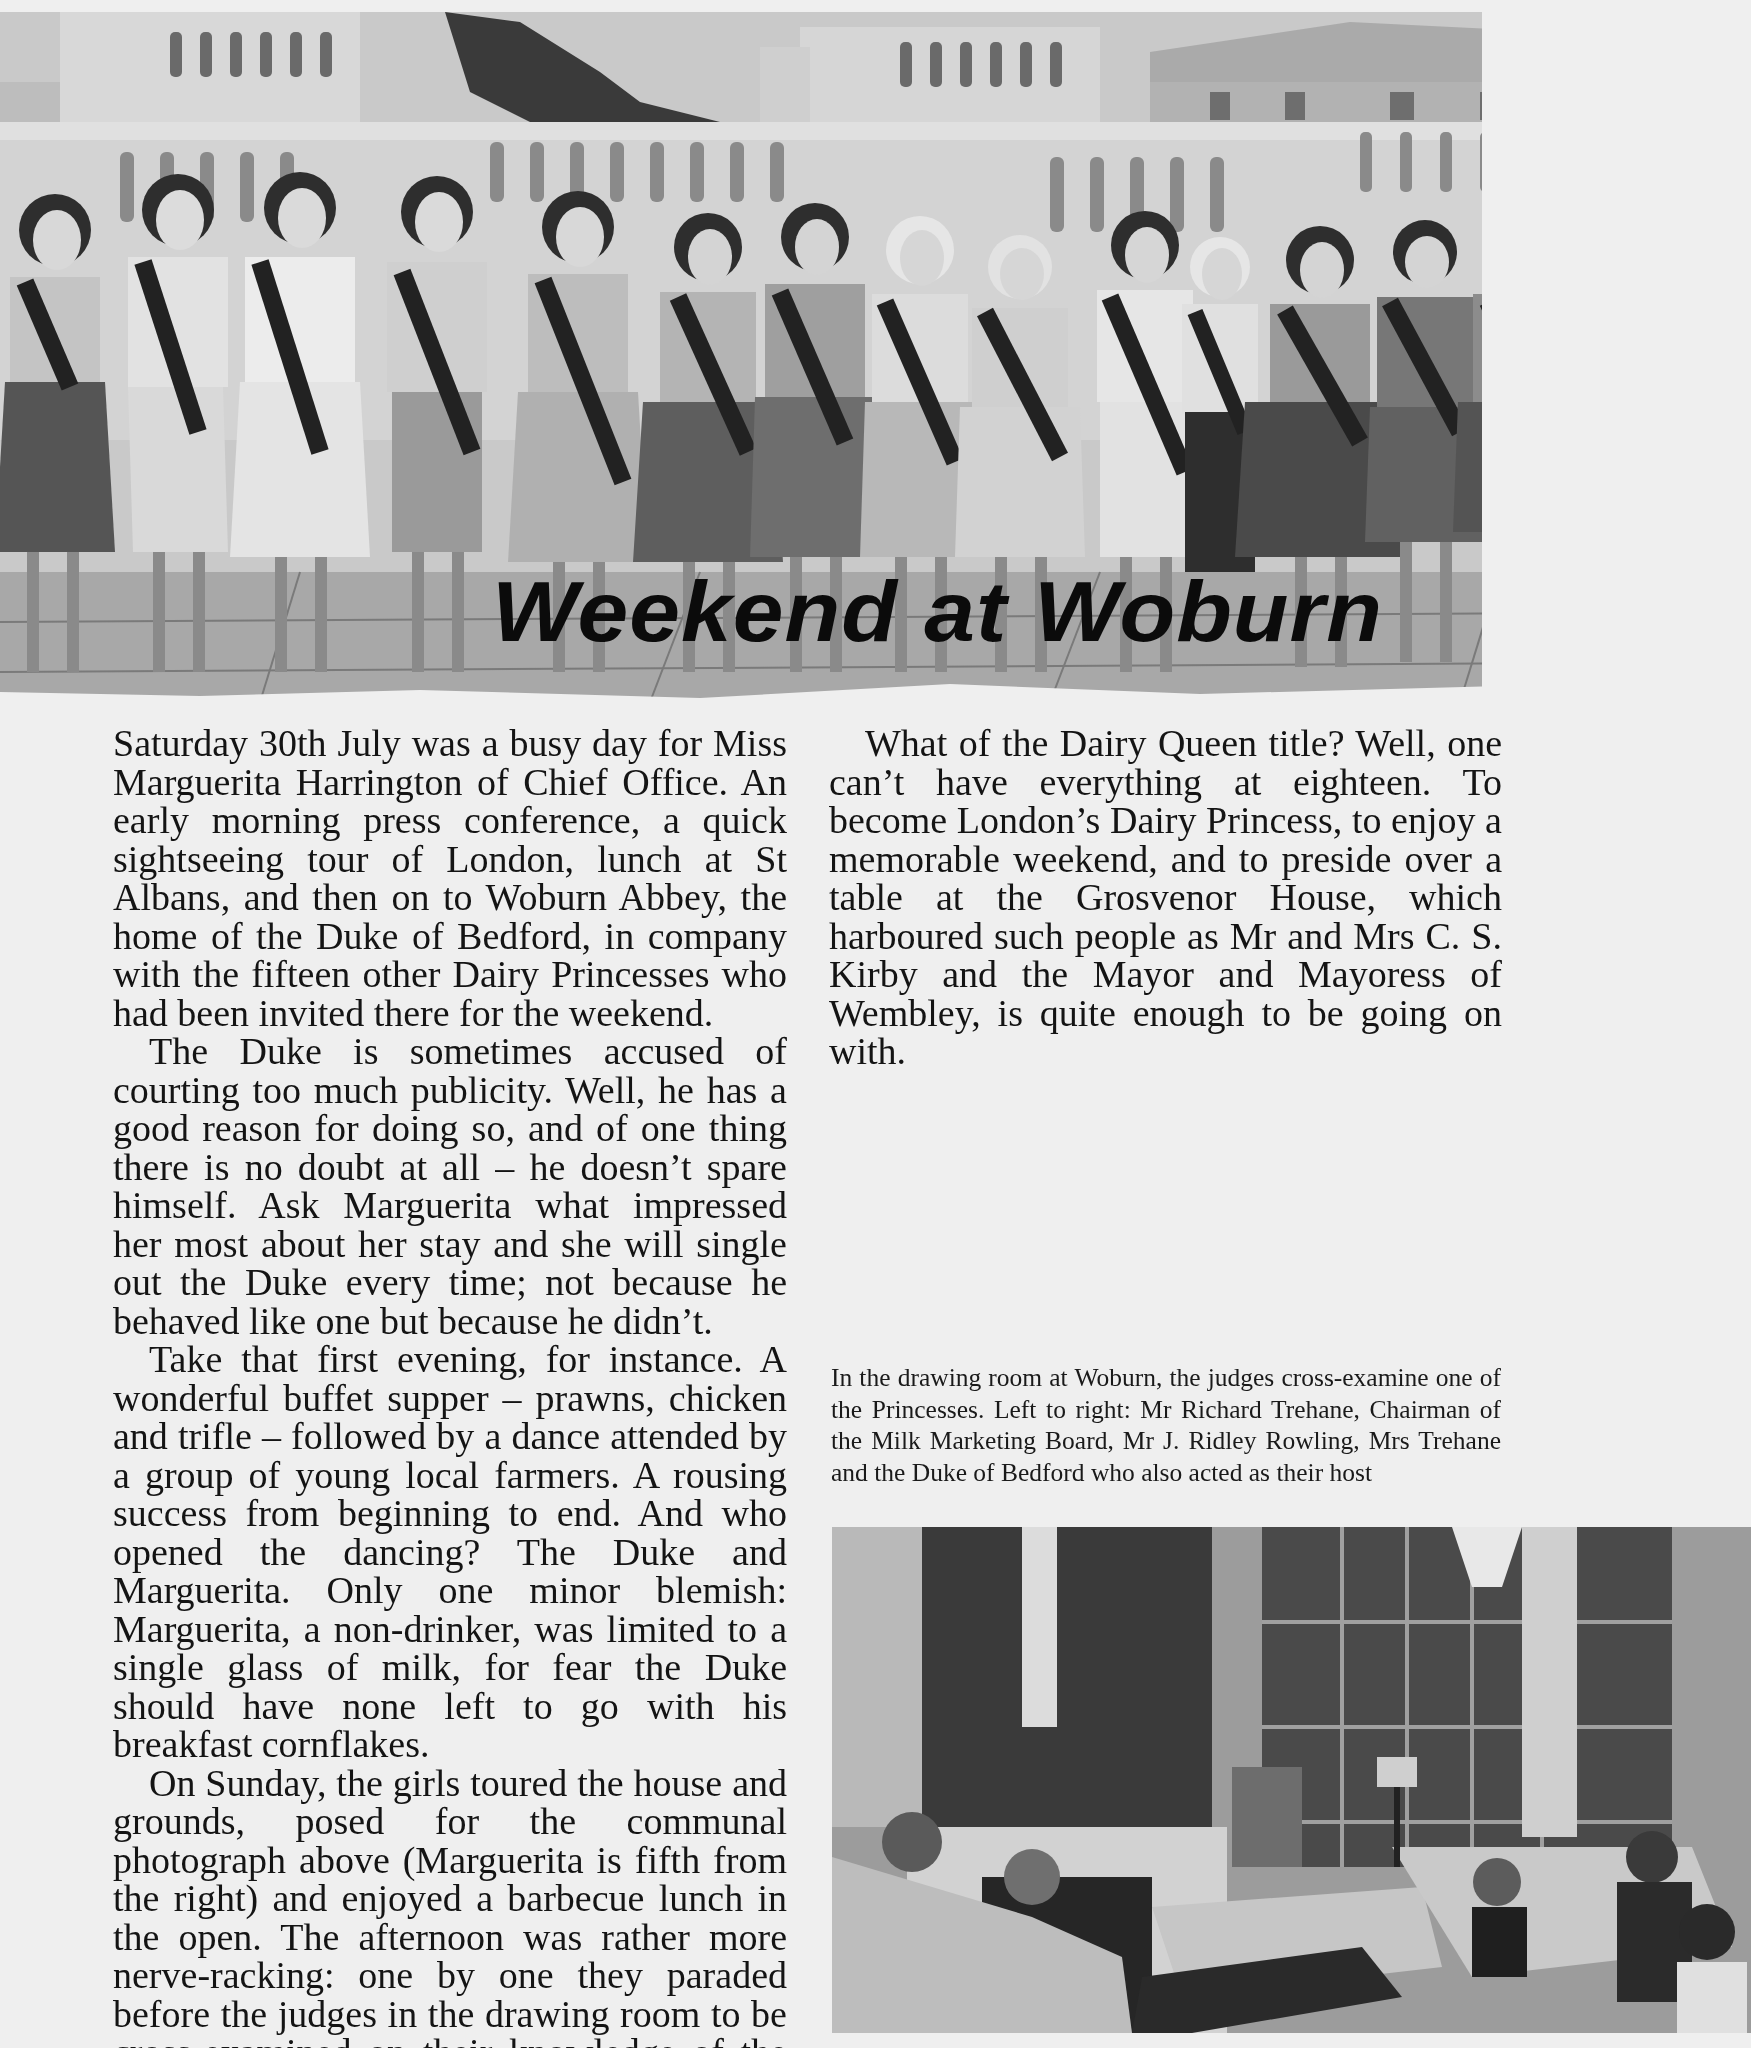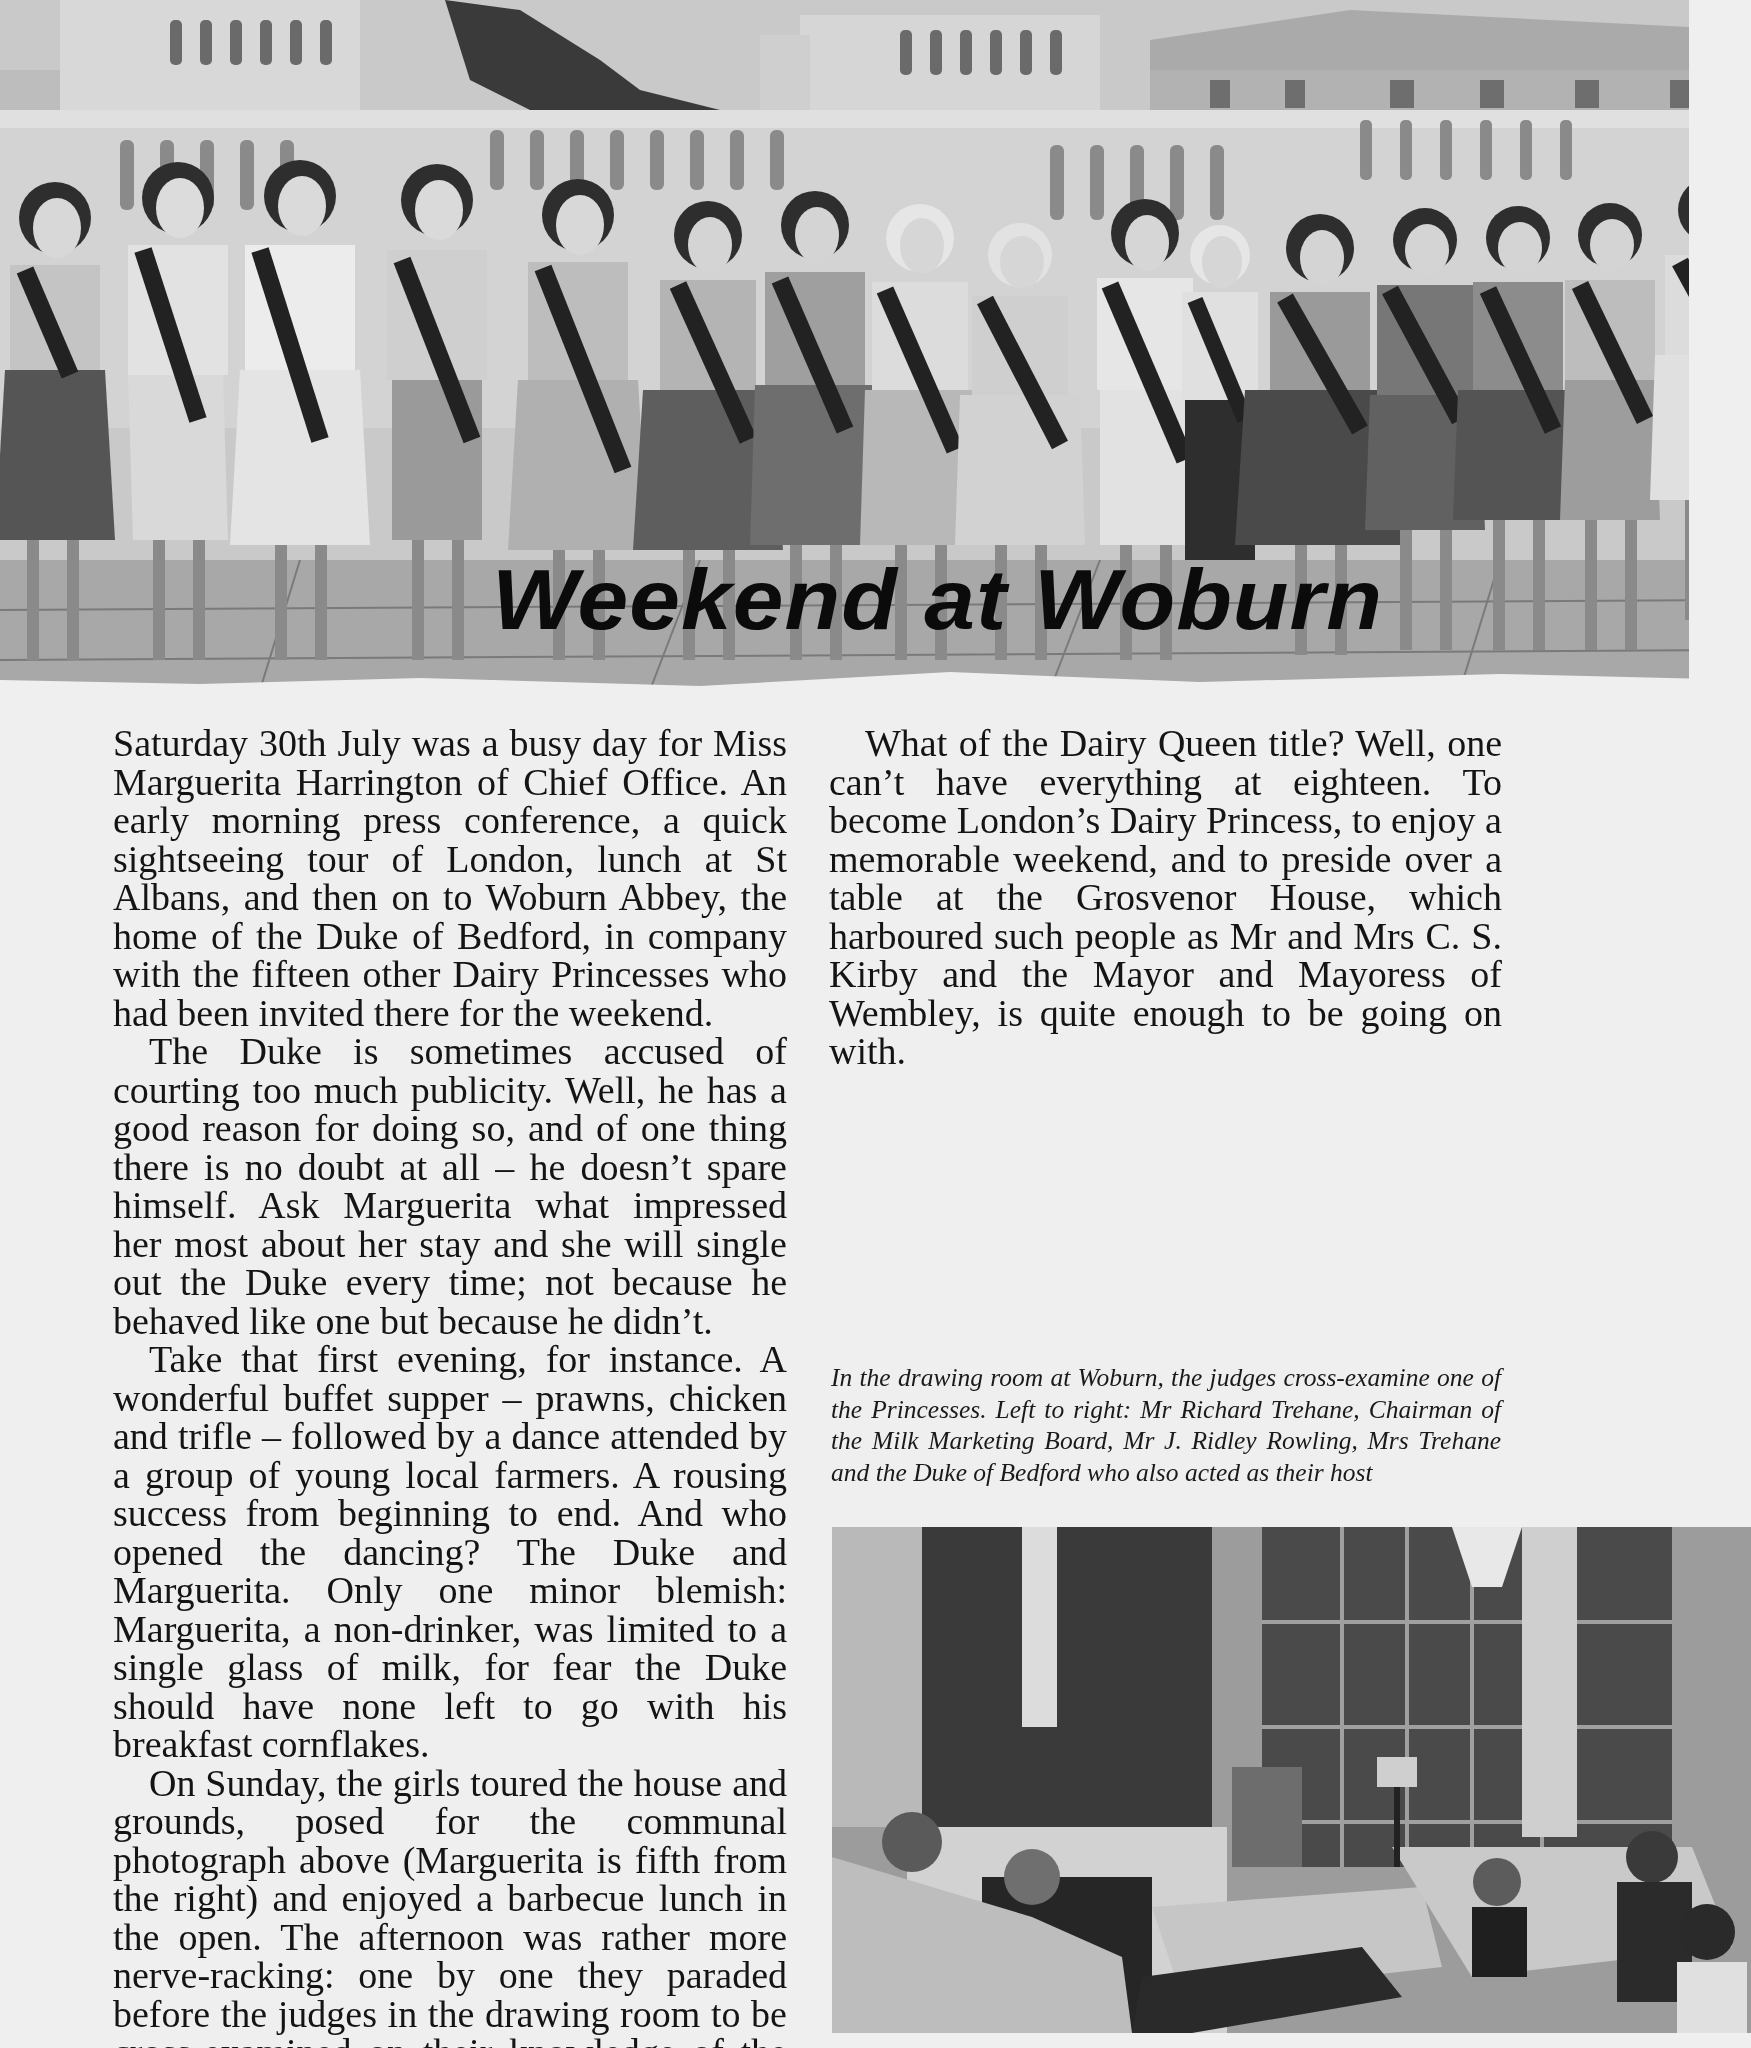--- a/index.html
+++ b/index.html
@@ -3,21 +3,21 @@
 <meta charset="utf-8">
 <style>
   html, body { margin:0; padding:0; }
   body {
     width:1751px; height:2048px; position:relative; overflow:hidden;
     background:#efefef; color:#141414;
     font-family:"Liberation Serif","DejaVu Serif",serif;
   }
   
   .hero {
-    position:absolute; left:0; top:0; width:1689px; height:690px; overflow:hidden;
+    position:absolute; left:0; top:12px; width:1482px; height:690px; overflow:hidden;
     background:linear-gradient(180deg,#cfcfcf 0%,#bdbdbd 40%,#9a9a9a 72%,#b5b5b5 88%,#d3d3d3 100%);
     filter:grayscale(1);
   }
   .hero svg { position:absolute; left:0; top:0; }
   .hero-title {
     position:absolute; left:492px; top:556px;
     font-family:"Liberation Sans","DejaVu Sans",sans-serif;
     font-weight:bold; font-style:italic; font-size:86px; letter-spacing:1px;
     color:#0b0b0b; line-height:1; white-space:nowrap;
     transform:scaleX(1.06); transform-origin:left top;
@@ -26,21 +26,21 @@
   .col {
     position:absolute; font-size:38px; line-height:38.5px;
     text-align:justify; hyphens:manual;
   }
   .col-left { left:113px; top:724px; width:674px; }
   .col-right { left:829px; top:724px; width:673px; }
   .col p { margin:0; text-indent:36px; }
   .col p.first { text-indent:0; }
   .caption {
     position:absolute; left:831px; top:1362px; width:670px;
-    font-style:italic; font-size:25.5px; line-height:31.5px;
+    font-size:25.5px; line-height:31.5px;
     text-align:justify; color:#1a1a1a;
   }
   
   .room {
     position:absolute; left:832px; top:1527px; width:919px; height:506px; overflow:hidden;
     background:#8a8a8a;
   }
   .room svg { position:absolute; left:0; top:0; }
 </style>
 </head>

